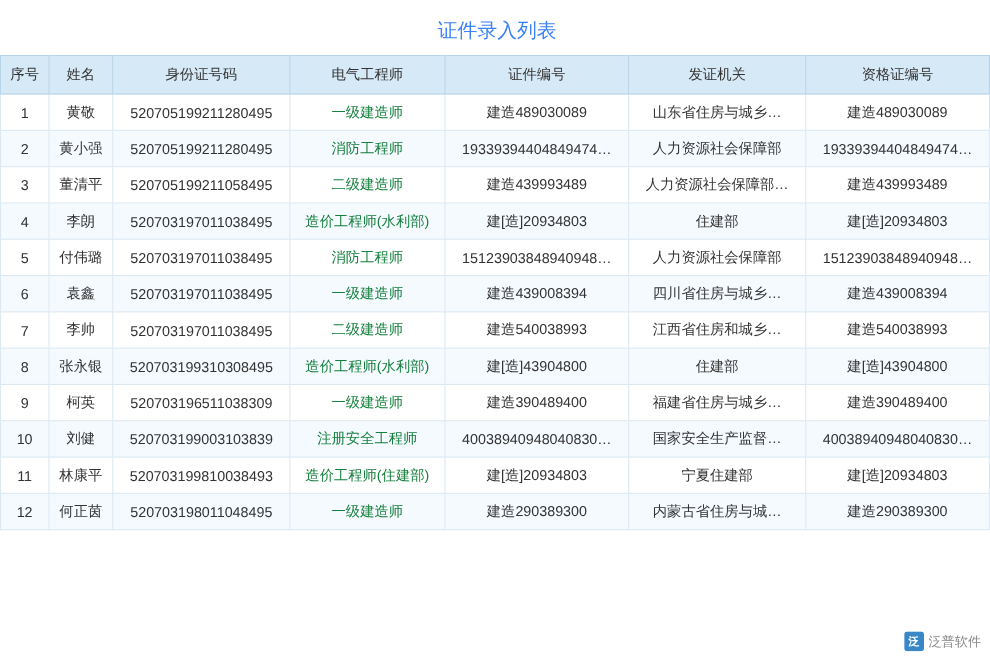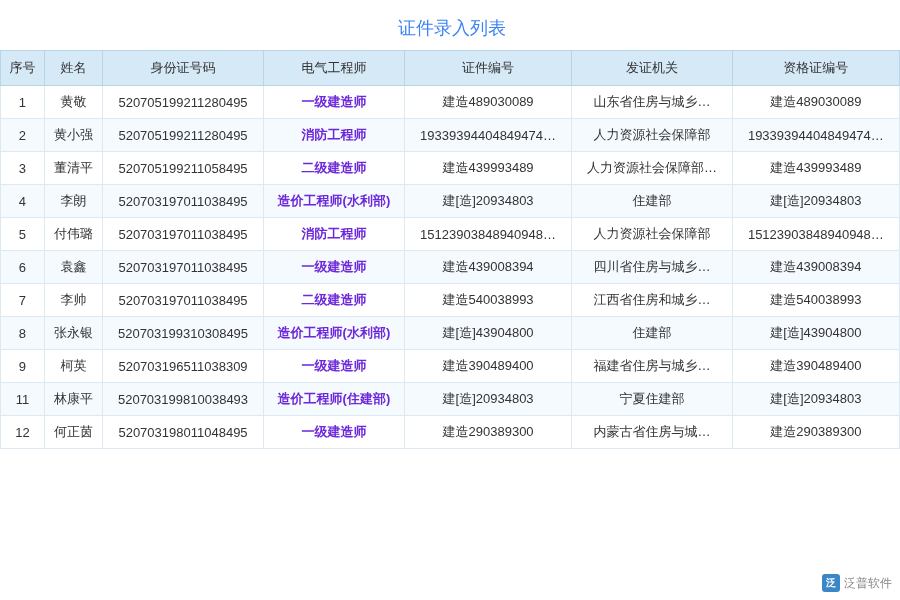--- a/index.html
+++ b/index.html
@@ -41,23 +41,22 @@
       background: #f5faff;
     }
     tbody td {
       border: 1px solid #dce9f3;
       padding: 7px 6px;
       text-align: center;
       color: #333;
       font-size: 13px;
     }
     .link-text {
-      color: #6d28d9;
+      color: #15803d;
       cursor: pointer;
-      font-weight: bold;
     }
     .watermark {
       position: fixed;
       bottom: 8px;
       right: 8px;
       display: flex;
       align-items: center;
       gap: 4px;
       font-size: 12px;
       color: #888;
@@ -168,20 +167,29 @@
       <tr>
         <td>9</td>
         <td>柯英</td>
         <td>520703196511038309</td>
         <td class="link-text" style="cursor: pointer;">一级建造师</td>
         <td>建造390489400</td>
         <td>福建省住房与城乡…</td>
         <td>建造390489400</td>
       </tr>
       <tr>
+        <td>10</td>
+        <td>刘健</td>
+        <td>520703199003103839</td>
+        <td class="link-text" style="cursor: pointer;">注册安全工程师</td>
+        <td>40038940948040830…</td>
+        <td>国家安全生产监督…</td>
+        <td>40038940948040830…</td>
+      </tr>
+      <tr>
         <td>11</td>
         <td>林康平</td>
         <td>520703199810038493</td>
         <td class="link-text" style="cursor: pointer; text-align: center;">造价工程师(住建部)</td>
         <td>建[造]20934803</td>
         <td>宁夏住建部</td>
         <td>建[造]20934803</td>
       </tr>
       <tr>
         <td>12</td>

